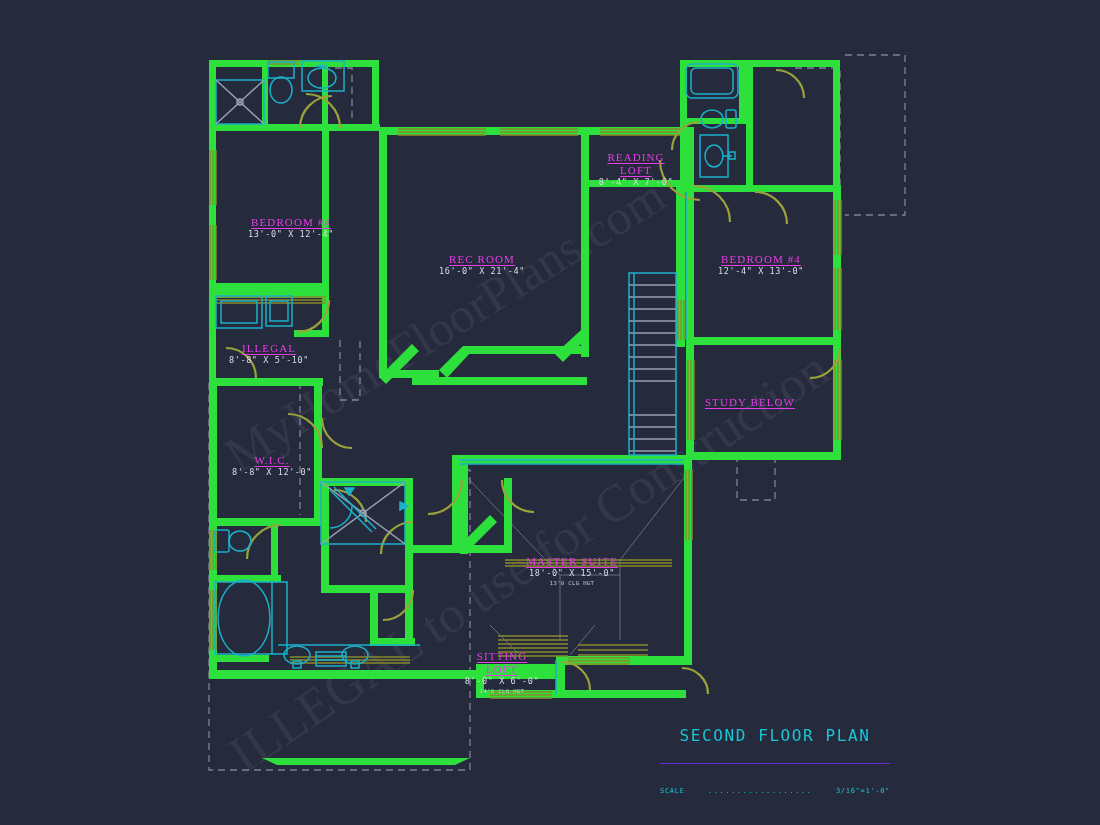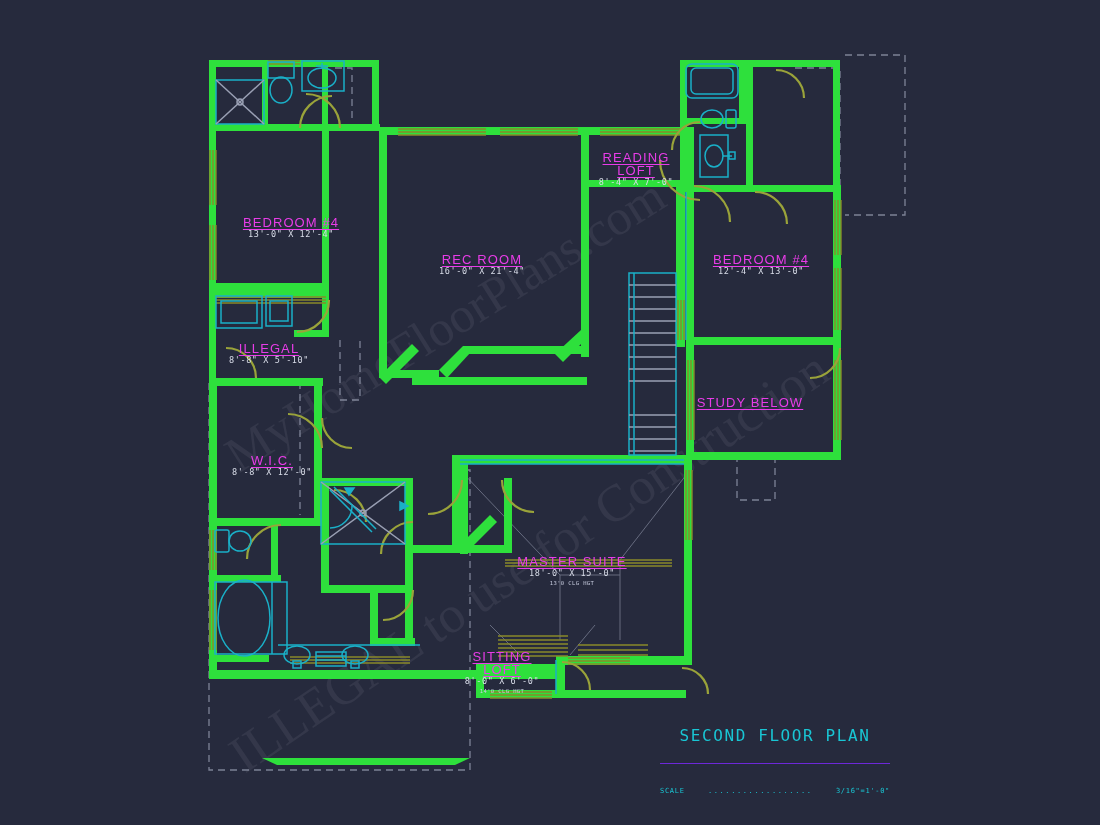--- a/index.html
+++ b/index.html
@@ -21,22 +21,22 @@
   
   .room-label {
     position: absolute;
     text-align: center;
     transform: translateX(-50%);
     white-space: nowrap;
     pointer-events: auto;
   }
   .room-name {
     color: #e83ce8;
-    font-family: Liberation Sans, sans-serif;
-    font-size: 13px;
+    font-family: Liberation Serif, serif;
+    font-size: 11px;
     letter-spacing: 1.1px;
     text-decoration: underline;
     text-underline-offset: 2px;
     line-height: 13px;
     display: block;
   }
   .room-name.two-line { letter-spacing: 1.1px; }
   .room-dim {
     color: #d8dce8;
     font-family: "DejaVu Sans Mono", monospace;

